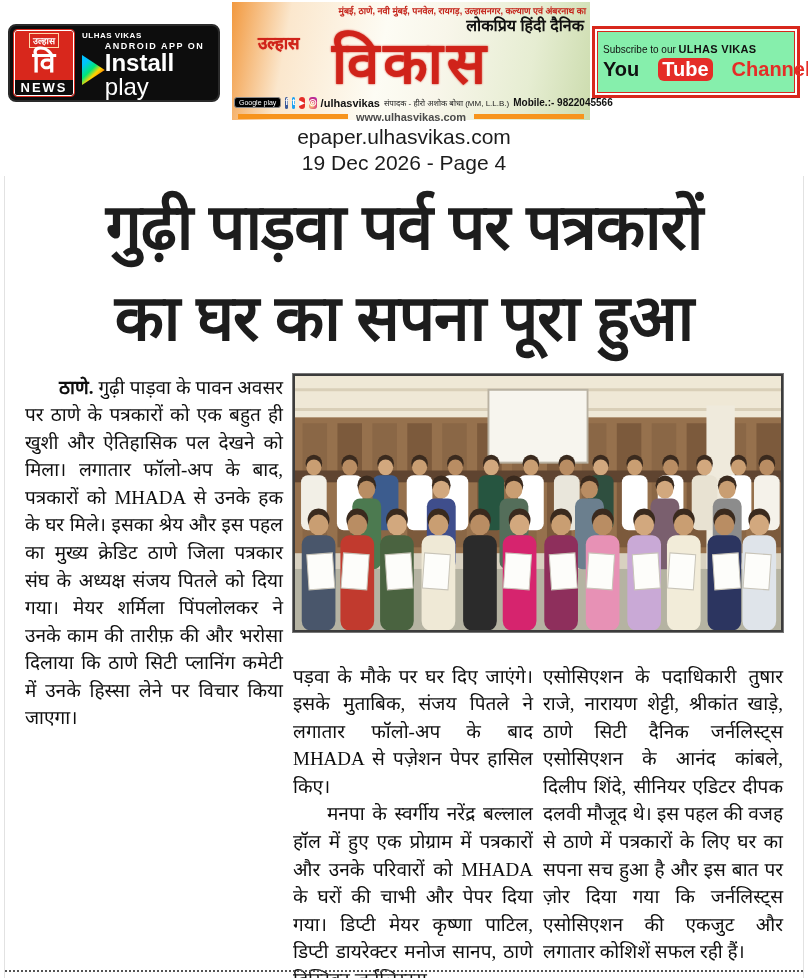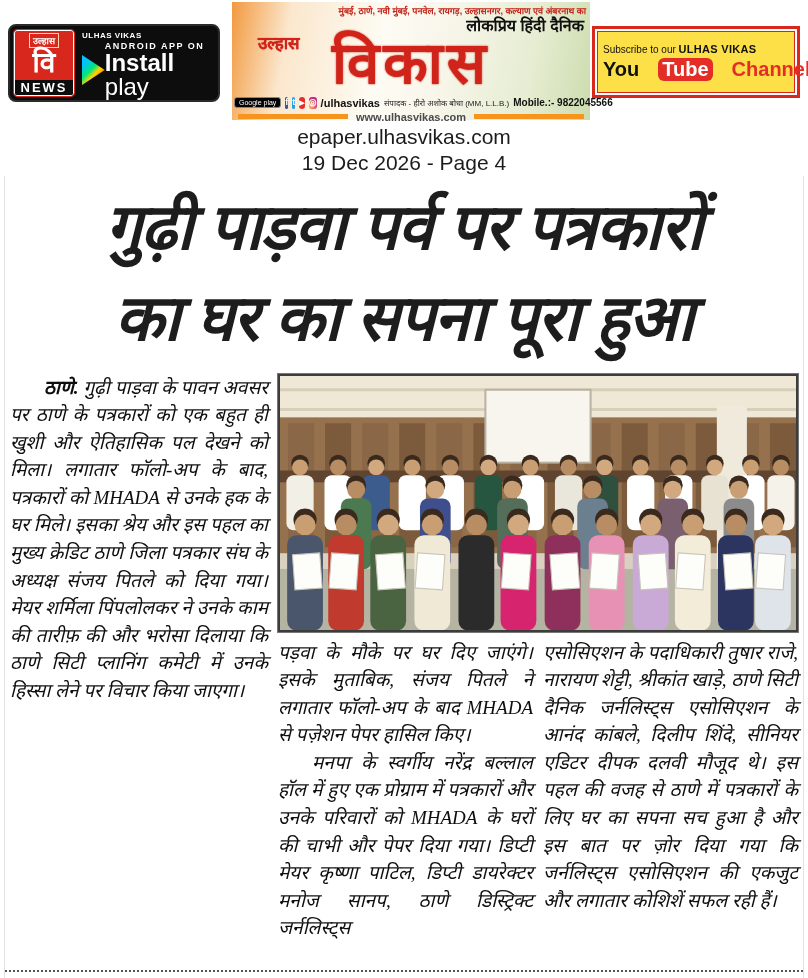--- a/index.html
+++ b/index.html
@@ -54,54 +54,54 @@
   .soc.yt { background:#e52d27; font-size:7px; } 
   .soc.ig { background:radial-gradient(circle at 30% 70%,#feda75,#d62976 60%,#962fbf); }
   .handle { font-size:11px; font-weight:bold; color:#111; }
   .editor { font-size:8px; color:#222; white-space:nowrap; }
   .mobile { margin-left:auto; font-size:10px; font-weight:bold; color:#111; white-space:nowrap; }
   .website-row { display:flex; align-items:center; justify-content:center; gap:8px; margin-top:2px; }
   .web-bar { height:5px; width:110px; background:#f7941d; }
   .website { font-size:11px; font-weight:bold; color:#4a4a4a; }
 
   
-  .sub-badge { position:absolute; right:8px; top:26px; width:208px; height:72px; background:#fde047;
+  .sub-badge { position:absolute; right:8px; top:26px; width:208px; height:72px; background:#86efac;
                border:3px solid #d8271c; box-shadow:inset 0 0 0 2px #fff, inset 0 0 0 3px #d8271c;
                display:flex; align-items:center; padding:4px 2px 4px 8px;
                font-family:"Liberation Sans", sans-serif; }
   .sub-text { flex:1; }
   .sub-line { font-size:10px; color:#111; white-space:nowrap; }
   .sub-line b { font-size:11px; letter-spacing:.3px; }
   .yt-row { display:flex; align-items:center; gap:19px; margin-top:3px; }
   .yt-you { color:#111; font-weight:900; font-size:20px; }
   .yt-tube { color:#fff; background:#e52d27; font-weight:900; font-size:20px; border-radius:6px; padding:0 4px; }
   .yt-channel { color:#e52d27; font-weight:900; font-size:20px; }
   .uv-logo.small { width:52px; height:62px; flex:none; }
   .uv-logo.small .uv-letter { font-size:24px; }
   .uv-logo.small .uv-news { font-size:11px; letter-spacing:1px; }
 
   
   .meta { text-align:center; font-family:"Liberation Sans", sans-serif; font-size:21px; color:#1c1c1c;
           line-height:1.25; margin-top:2px; }
 
   
   .article { position:absolute; left:4px; right:4px; top:176px; bottom:0;
-             border-left:1px solid #e2e2e2; border-right:1px solid #e2e2e2; padding:0 5px;font-style:italic; }
+             border-left:1px solid #e2e2e2; border-right:1px solid #e2e2e2; padding:0 20px; }
   .headline { text-align:center; font-family:"Liberation Sans", sans-serif; font-weight:900;
               font-size:64px; line-height:1.42; color:#1d1d1d; letter-spacing:-1px; margin:6px 0 10px; }
   .body-grid { display:flex; gap:10px; }
   .col1 { width:258px; flex:none; }
   .right-wrap { flex:1; display:flex; flex-direction:column; }
   .photo-frame { height:258px; border:2px solid #3c3c3c; outline:1px solid #777; margin-bottom:7px;
                  position:relative; overflow:hidden; background:#cfc8b6; }
   .photo-frame svg { display:block; width:100%; height:100%; }
   .cols23 { display:flex; gap:10px; }
   .cols23 .col { flex:1; }
   .bodytext p { font-size:19px; line-height:1.45; text-align:justify; color:#0e0e0e; margin:0; text-indent:34px; }
-  .bodytext p.cont { text-indent:0; }
+  .bodytext p.cont { text-indent:0;margin-top:24px; }
   .dateline { font-weight:bold; }
   .dotted-rule { position:absolute; left:0; right:0; bottom:6px; border-top:2px dotted #555; }
 </style>
 </head>
 <body>
 
 <div class="page">
 
   <div class="header">
 

